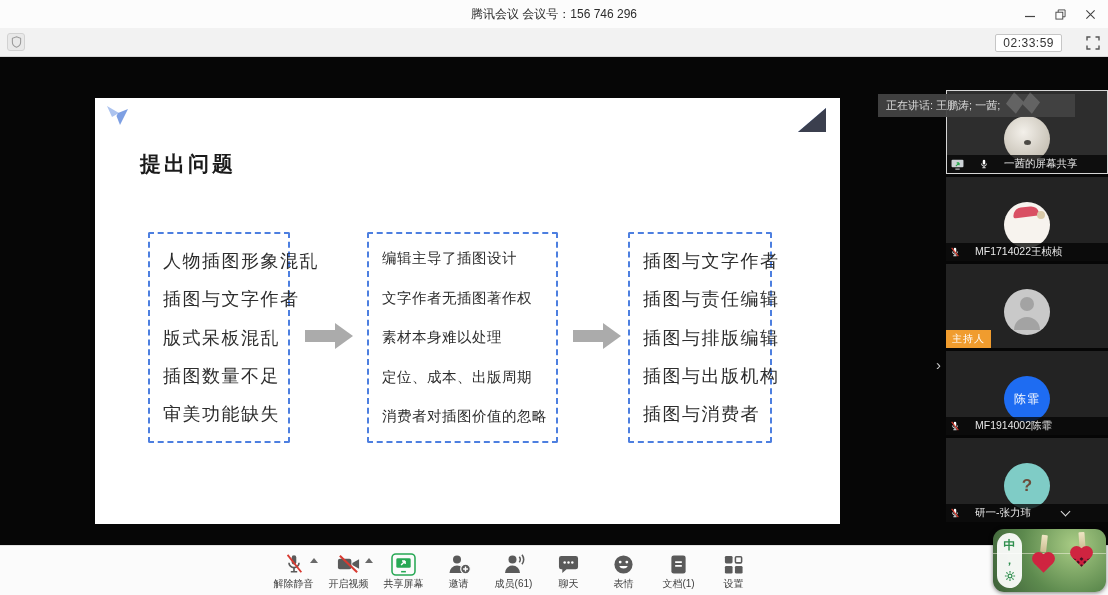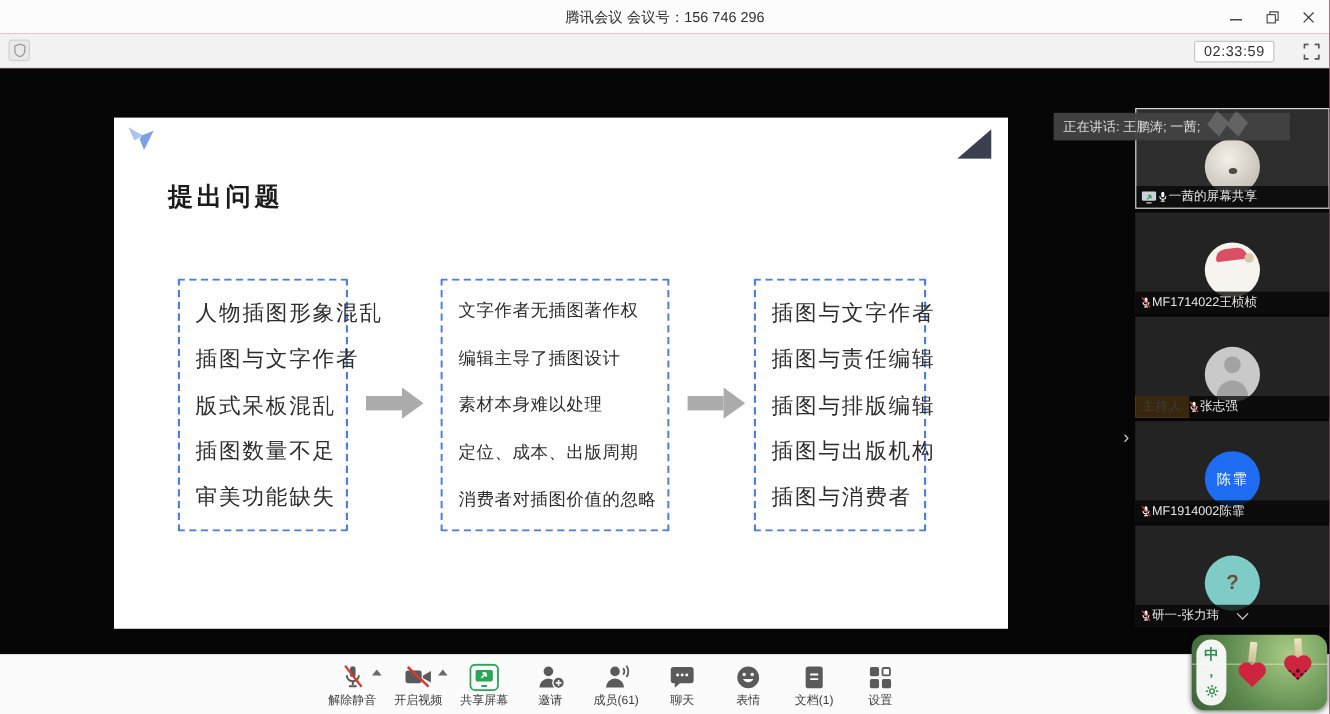--- a/index.html
+++ b/index.html
@@ -51,21 +51,21 @@
   .av-dog { background:radial-gradient(circle at 42% 35%, #f3f0ea, #c6c0b4 75%); }
   .av-dog::after { content:""; position:absolute; left:20px; top:24px; width:7px; height:5px; border-radius:50%; background:#4c4a45; }
   .av-cat { background:#f7f3ee; }
   .av-cat::before { content:""; position:absolute; left:9px; top:5px; width:26px; height:10px; background:#d94f63; border-radius:9px 9px 2px 2px; transform:rotate(-7deg); }
   .av-cat::after { content:""; position:absolute; right:5px; top:9px; width:8px; height:8px; border-radius:50%; background:#d9c9a8; }
   .av-person { background:#c9c9c9; }
   .av-person::before { content:""; position:absolute; left:16px; top:8px; width:14px; height:14px; border-radius:50%; background:#a3a3a3; }
   .av-person::after { content:""; position:absolute; left:10px; bottom:5px; width:26px; height:13px; border-radius:13px 13px 0 0; background:#a3a3a3; }
   .av-blue { background:#1e6cf2; display:flex; align-items:center; justify-content:center; color:#fff; font-size:12px; letter-spacing:1px; }
   .av-teal { background:#7fccc6; display:flex; align-items:center; justify-content:center; color:#6b4c3b; font-size:17px; font-weight:bold; }
-  .tile-label { position:absolute; left:0; right:0; bottom:0; height:18px; background:rgba(5,5,5,0.78); display:flex; align-items:center; gap:0; padding:0 4px; }
+  .tile-label { position:absolute; left:0; right:0; bottom:0; height:18px; background:rgba(5,5,5,0.78); display:flex; align-items:center; gap:15px; padding:0 4px; }
   .tile-name { font-size:10.5px; color:#e6e6e6; white-space:nowrap; overflow:hidden; }
   .host-badge { position:absolute; left:0; bottom:0; height:18px; background:#f09c2e; color:#fff; font-size:10px; display:flex; align-items:center; padding:0 6px; letter-spacing:1px; }
   .tile-label.with-badge { padding-left:44px; }
   .chev-down { width:7px; height:7px; border-left:1.6px solid #dedede; border-bottom:1.6px solid #dedede; transform:rotate(-45deg); margin-left:16px; margin-top:-3px; }
 
   
   .bottombar { position:absolute; left:0; right:0; bottom:0; height:50px; background:#fbfbfb; border-top:1px solid #e3e3e3; }
   .tb-items { position:absolute; left:266px; top:0; height:50px; display:flex; }
   .tb-item { position:relative; width:55px; display:flex; flex-direction:column; align-items:center; justify-content:flex-start; padding-top:6px; cursor:default; }
   .tb-icon { height:24px; display:flex; align-items:center; justify-content:center; }
@@ -147,22 +147,22 @@
         <span>插图数量不足</span>
         <span>审美功能缺失</span>
       </div>
 
       <div class="barrow" style="left:210px;">
         <span class="shaft"></span>
           <span class="head"></span>
       </div>
 
       <div class="pbox tight" style="left:272px; width:191px;">
+        <span>编辑主导了插图设计</span>
         <span>文字作者无插图著作权</span>
-        <span>编辑主导了插图设计</span>
         <span>素材本身难以处理</span>
         <span>定位、成本、出版周期</span>
         <span>消费者对插图价值的忽略</span>
       </div>
 
       <div class="barrow" style="left:478px;">
         <span class="shaft"></span>
           <span class="head"></span>
       </div>
 
@@ -213,29 +213,20 @@
               <path d="M12 17v4M8 21h8" stroke="#fff" stroke-width="2"></path>
               <path d="M4 2l16 20" stroke="#e23c30" stroke-width="2.5"></path>
             </svg>
           <span class="tile-name">MF1714022王桢桢</span>
         </div>
       </div>
 
       <div class="tile">
         <span class="avatar av-person"></span>
         <span class="host-badge">主持人</span>
-        <div class="tile-label with-badge">
-          <svg width="10" height="12" viewBox="0 0 24 24">
-              <rect x="9" y="2" width="6" height="11" rx="3" fill="#fff"></rect>
-              <path d="M6 11a6 6 0 0012 0" stroke="#fff" stroke-width="2" fill="none"></path>
-              <path d="M12 17v4M8 21h8" stroke="#fff" stroke-width="2"></path>
-              <path d="M4 2l16 20" stroke="#e23c30" stroke-width="2.5"></path>
-            </svg>
-          <span class="tile-name">张志强</span>
-        </div>
       </div>
 
       <div class="tile">
         <span class="avatar av-blue">陈霏</span>
         <div class="tile-label">
           <svg width="10" height="12" viewBox="0 0 24 24">
               <rect x="9" y="2" width="6" height="11" rx="3" fill="#fff"></rect>
               <path d="M6 11a6 6 0 0012 0" stroke="#fff" stroke-width="2" fill="none"></path>
               <path d="M12 17v4M8 21h8" stroke="#fff" stroke-width="2"></path>
               <path d="M4 2l16 20" stroke="#e23c30" stroke-width="2.5"></path>

